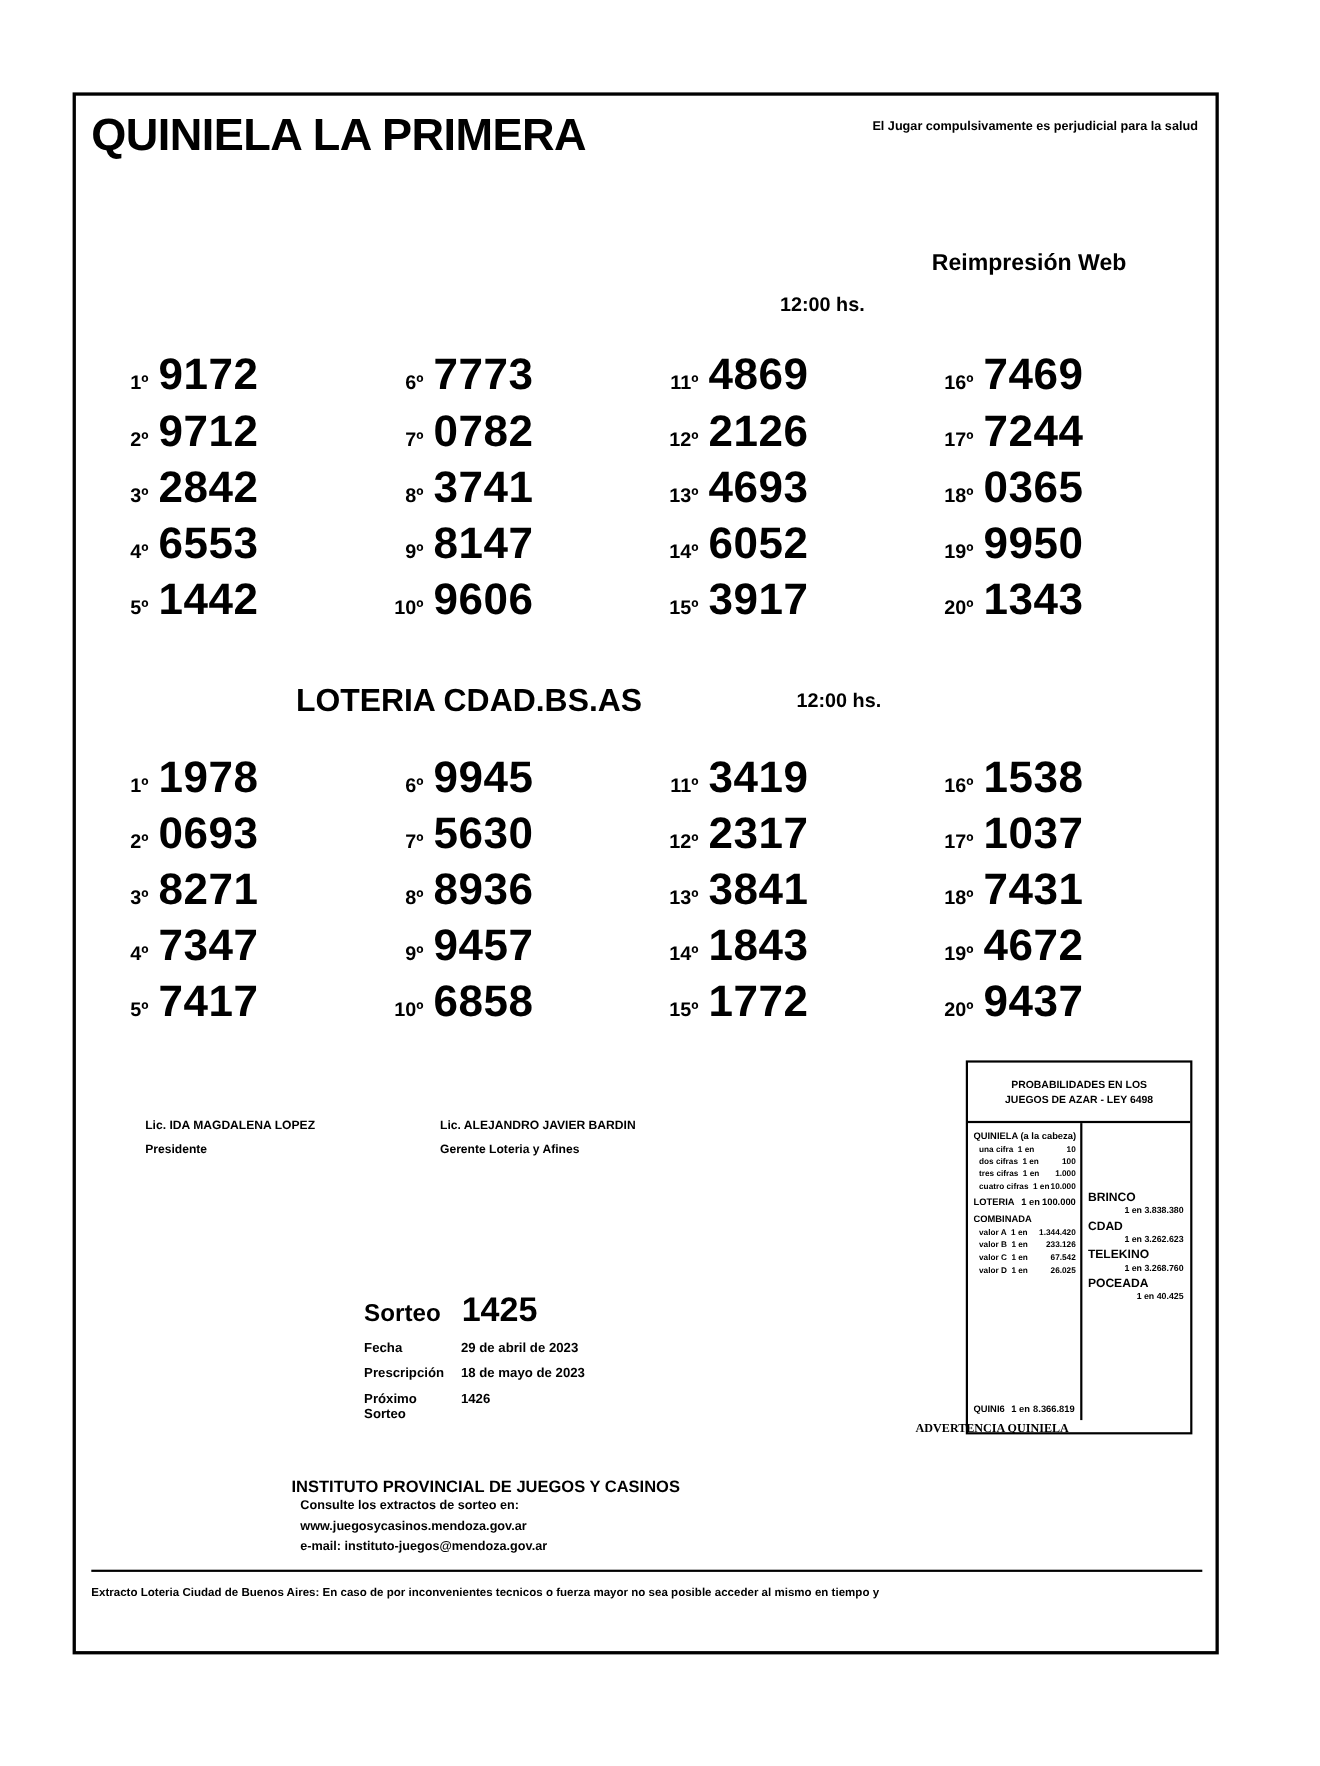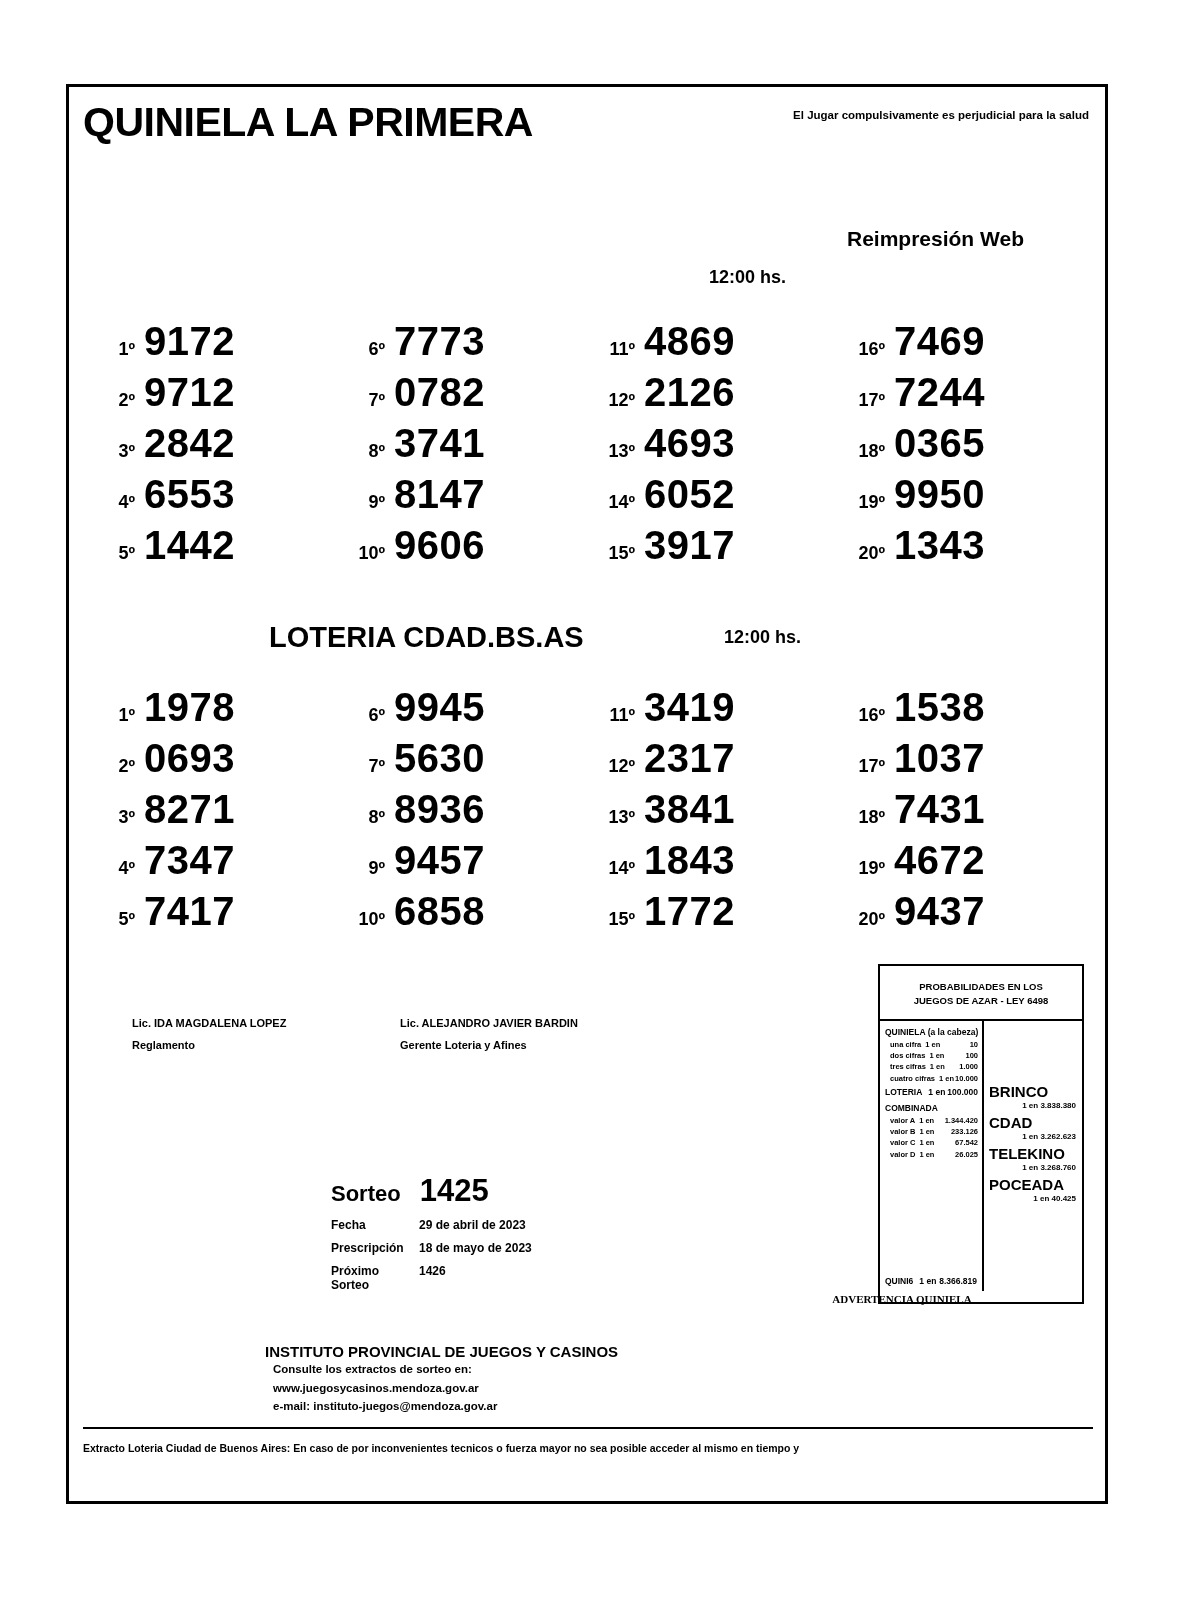--- a/index.html
+++ b/index.html
@@ -232,21 +232,21 @@
     font-size: 8.5px;
     font-weight: bold;
     width: 92px;
     white-space: nowrap;
   }
   .prob-quini .pl-val { margin-left: auto; }
 
   
   .game-row { margin-bottom: 4px; }
   .game-name {
-    font-size: 15px;
+    font-size: 11px;
     font-weight: bold;
     white-space: nowrap;
   }
   .game-odds {
     font-size: 8px;
     font-weight: bold;
     text-align: right;
     white-space: nowrap;
     margin-top: 1px;
     padding-right: 2px;
@@ -492,21 +492,21 @@
           <span class="result-num">1772</span>
         </div>
         <div class="result-cell">
           <span class="result-pos">20º</span>
           <span class="result-num">9437</span>
         </div>
       </div>
 
     <div class="signature" style="left:48px; top:930px;margin-left:15px;">
       <span>Lic. IDA MAGDALENA LOPEZ</span>
-      <span class="sig-role">Reglamento</span>
+      <span class="sig-role">Presidente</span>
     </div>
     <div class="signature" style="left:331px; top:930px;">
       <span>Lic. ALEJANDRO JAVIER BARDIN</span>
       <span class="sig-role">Gerente Loteria y Afines</span>
     </div>
 
     <div class="sorteo-block">
       <div class="sorteo-row">
         <span class="sorteo-label">Sorteo</span>
         <span class="sorteo-number">1425</span>

